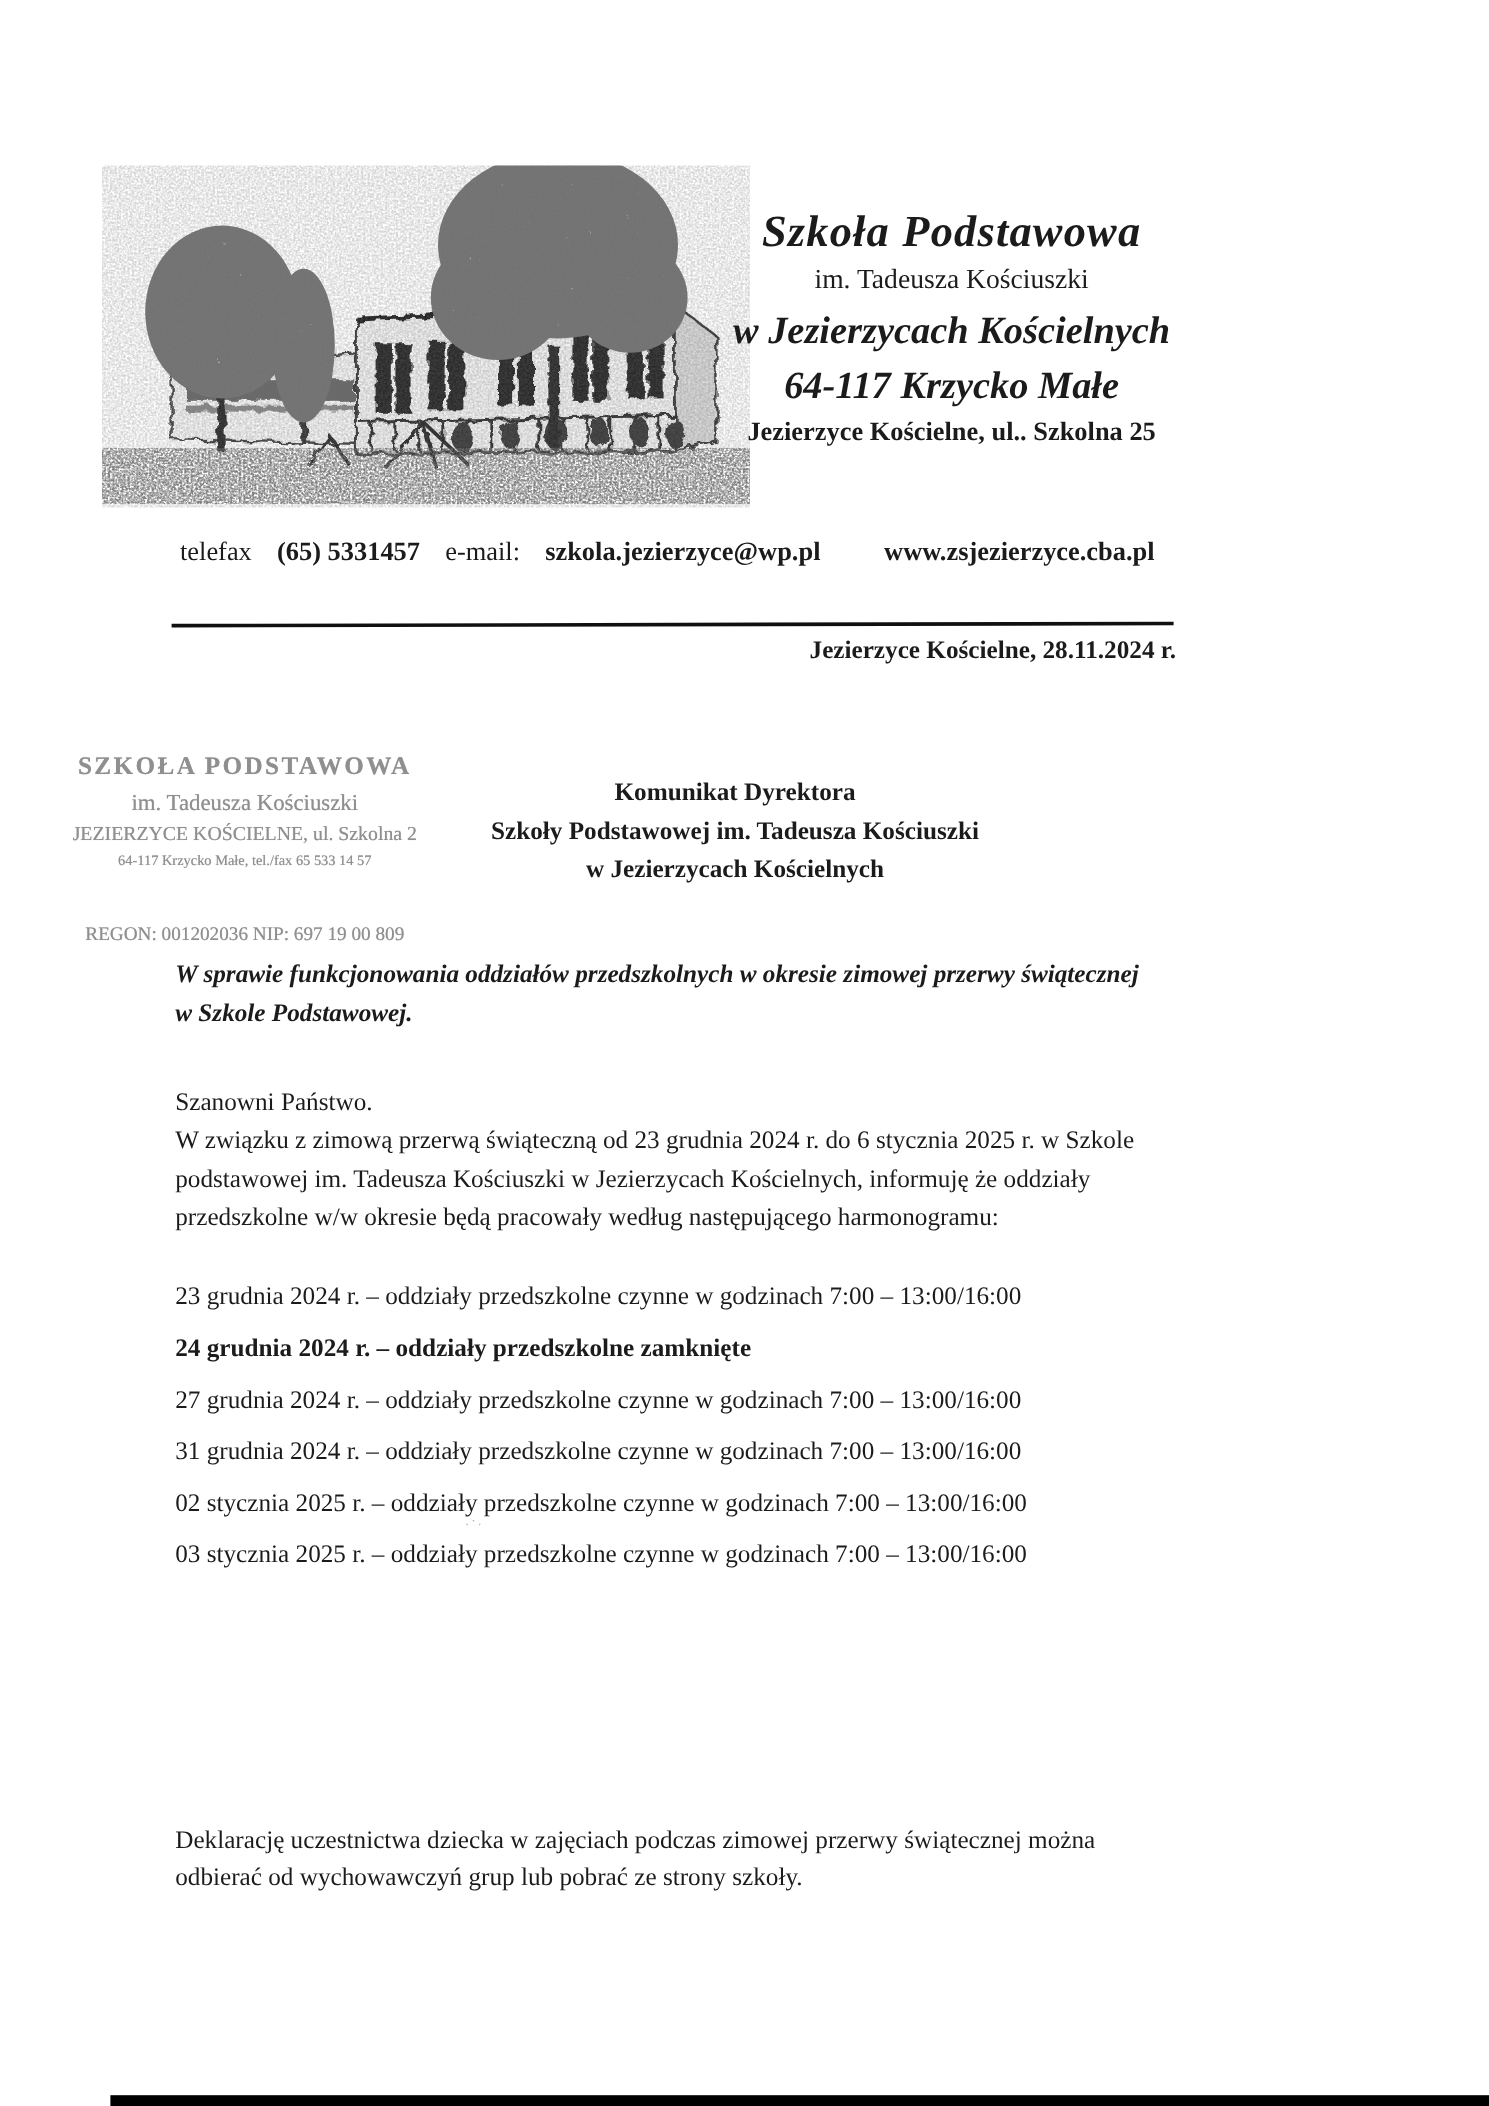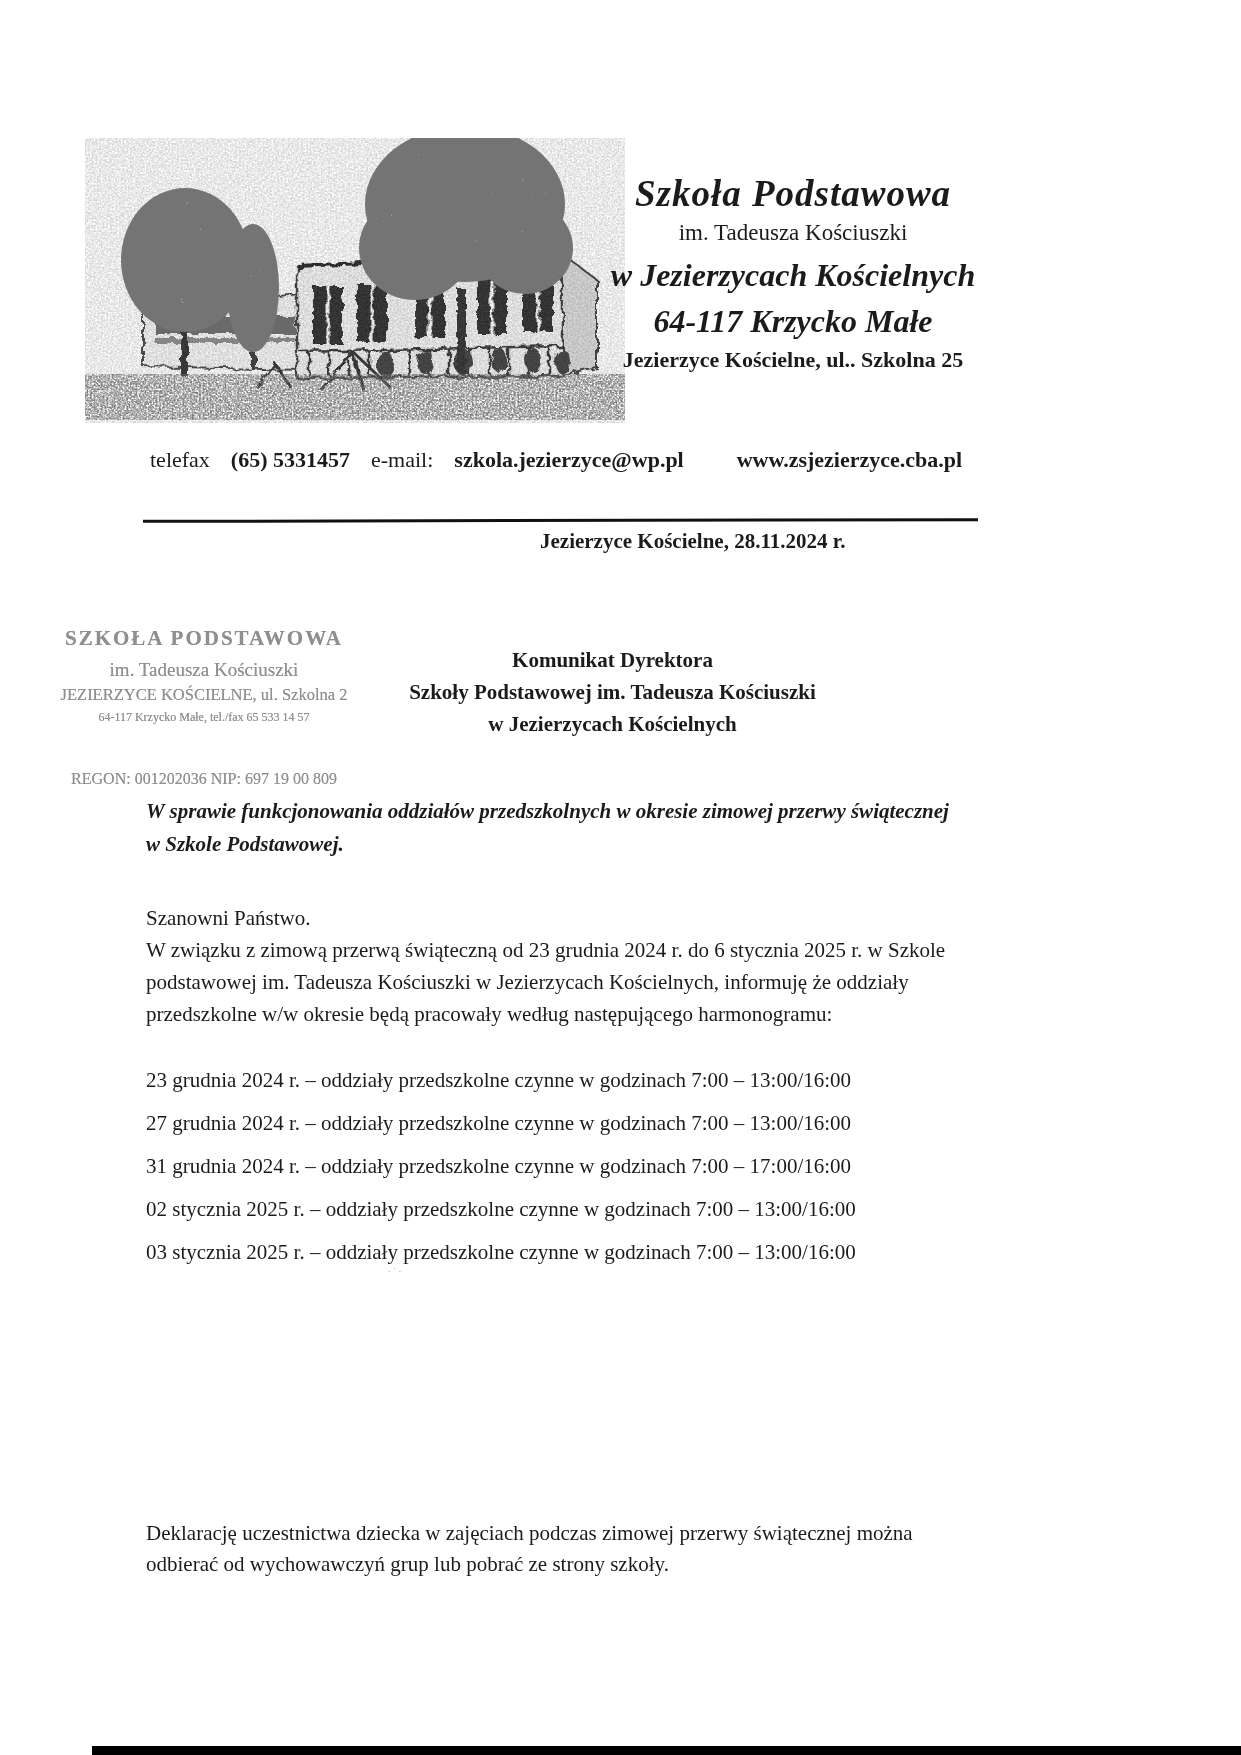--- a/index.html
+++ b/index.html
@@ -30,21 +30,21 @@
 
   
   .contact { left: 150px; top: 447px; width: 845px; font-size: 22px; white-space: nowrap; }
   .contact .rg { font-weight: normal; }
   .contact .bd { font-weight: bold; }
   .contact .gap-s { display: inline-block; width: 10px; }
   .contact .gap-l { display: inline-block; width: 42px; }
 
   
   .rule { left: 143px; top: 519px; width: 835px; border-top: 3px solid #101010; transform: rotate(-0.12deg); }
-  .dateline { left: 540px; top: 529px; width: 440px; font-size: 21px; font-weight: bold; }
+  .dateline { left: 540px; top: 529px; width: 440px; text-align: right; font-size: 21px; font-weight: bold; }
 
   
   .stamp { left: 38px; top: 620px; width: 332px; text-align: center; color: #8f8f8f;
            text-shadow: 0 0 0.6px #aaa; }
   .stamp-l1 { font-size: 21px; letter-spacing: 2px; line-height: 36px; font-weight: bold; }
   .stamp-l2 { font-size: 19px; line-height: 27px; }
   .stamp-l3 { font-size: 16.5px; line-height: 24px; }
   .stamp-l4 { font-size: 12px; line-height: 21px; }
   .stamp-l5 { font-size: 16px; line-height: 21px; margin-top: 40px; }
 
@@ -206,22 +206,23 @@
 
   <div class="abs subject">W sprawie funkcjonowania oddziałów przedszkolnych w okresie zimowej przerwy świątecznej w Szkole Podstawowej.</div>
 
   <div class="abs body-intro">
     <div>Szanowni Państwo.</div>
     <div>W związku z zimową przerwą świąteczną od 23 grudnia 2024 r.  do 6 stycznia 2025 r. w Szkole podstawowej im. Tadeusza Kościuszki w Jezierzycach Kościelnych, informuję że oddziały przedszkolne w/w okresie będą pracowały według następującego harmonogramu:</div>
   </div>
 
   <div class="abs schedule">
     <div class="schedule-item">23 grudnia 2024 r. – oddziały przedszkolne czynne w godzinach 7:00 – 13:00/16:00</div>
+    <div class="schedule-item bold">24 grudnia 2024 r. – oddziały przedszkolne zamknięte</div>
     <div class="schedule-item">27 grudnia 2024 r. – oddziały przedszkolne czynne w godzinach 7:00 – 13:00/16:00</div>
-    <div class="schedule-item">31 grudnia 2024 r. – oddziały przedszkolne czynne w godzinach 7:00 – 17:00/16:00</div>
+    <div class="schedule-item">31 grudnia 2024 r. – oddziały przedszkolne czynne w godzinach 7:00 – 13:00/16:00</div>
     <div class="schedule-item">02 stycznia 2025 r. – oddziały przedszkolne czynne w godzinach 7:00 – 13:00/16:00</div>
     <div class="schedule-item">03 stycznia 2025 r. – oddziały przedszkolne czynne w godzinach 7:00 – 13:00/16:00</div>
   </div>
 
   <div class="abs artifact">.·.</div>
 
   <div class="abs closing2">Deklarację uczestnictwa dziecka w zajęciach podczas zimowej przerwy świątecznej można odbierać od wychowawczyń grup lub pobrać ze strony szkoły.</div>
 
   <div class="abs edge-bar"></div>
 

